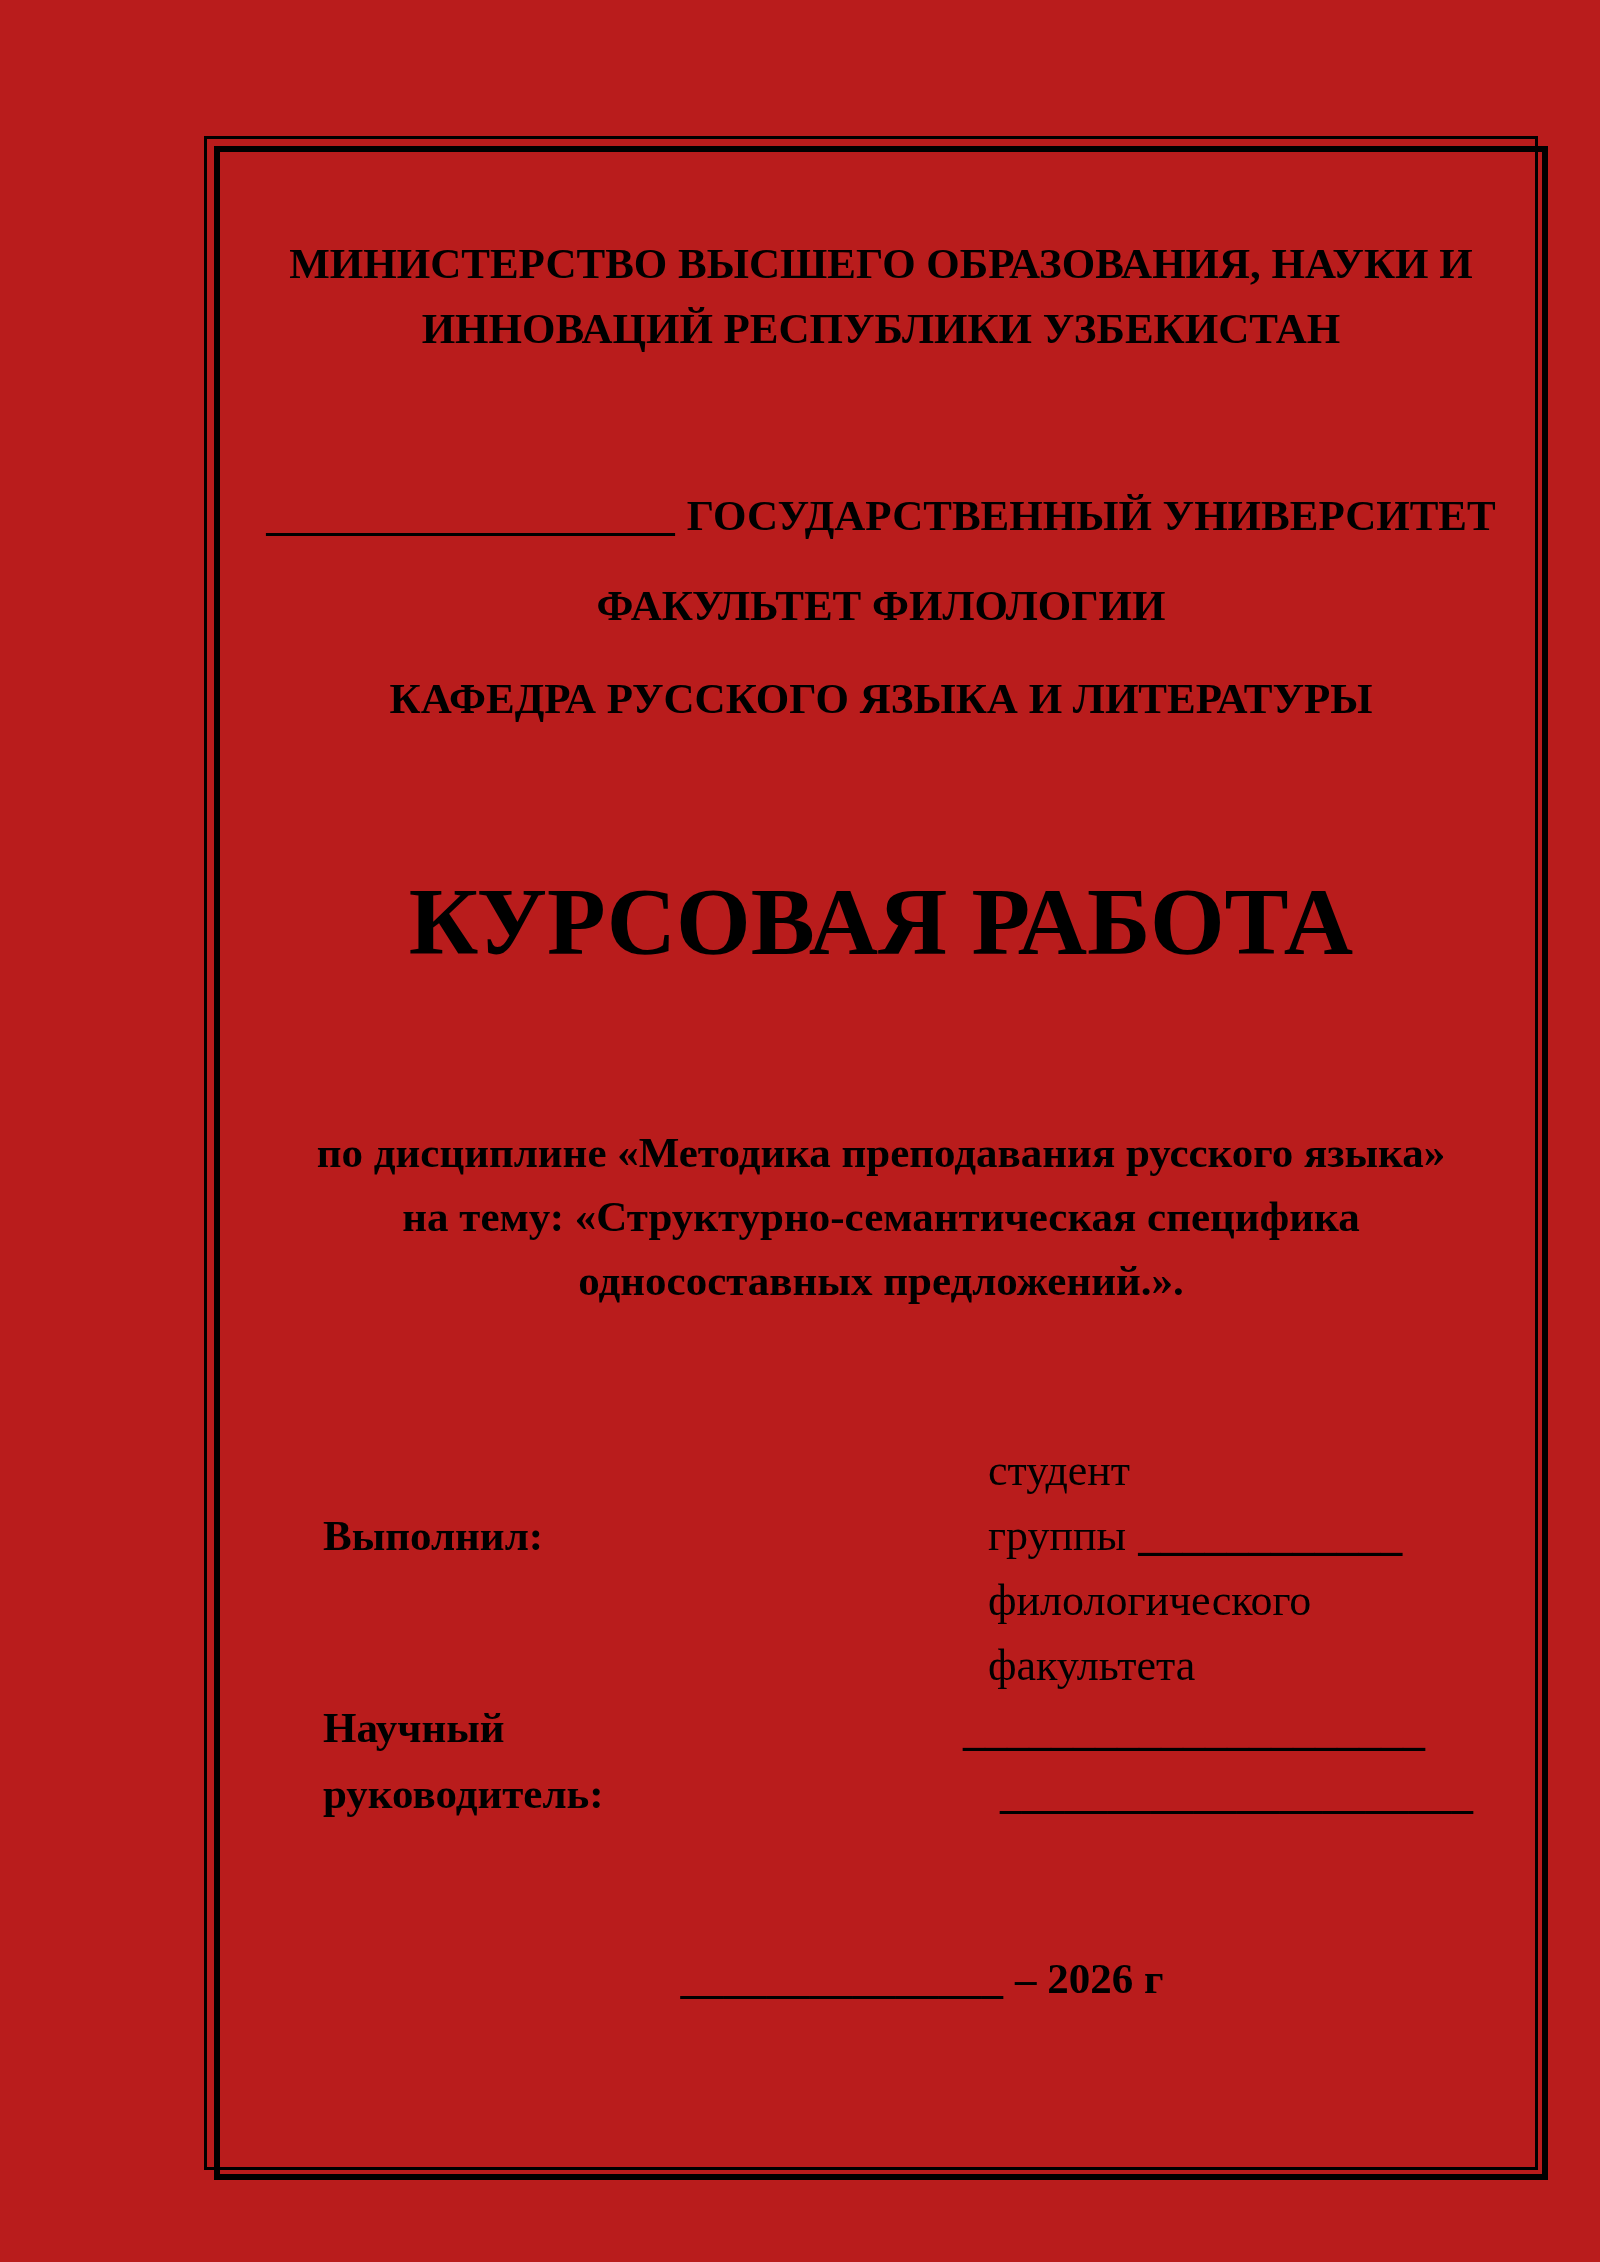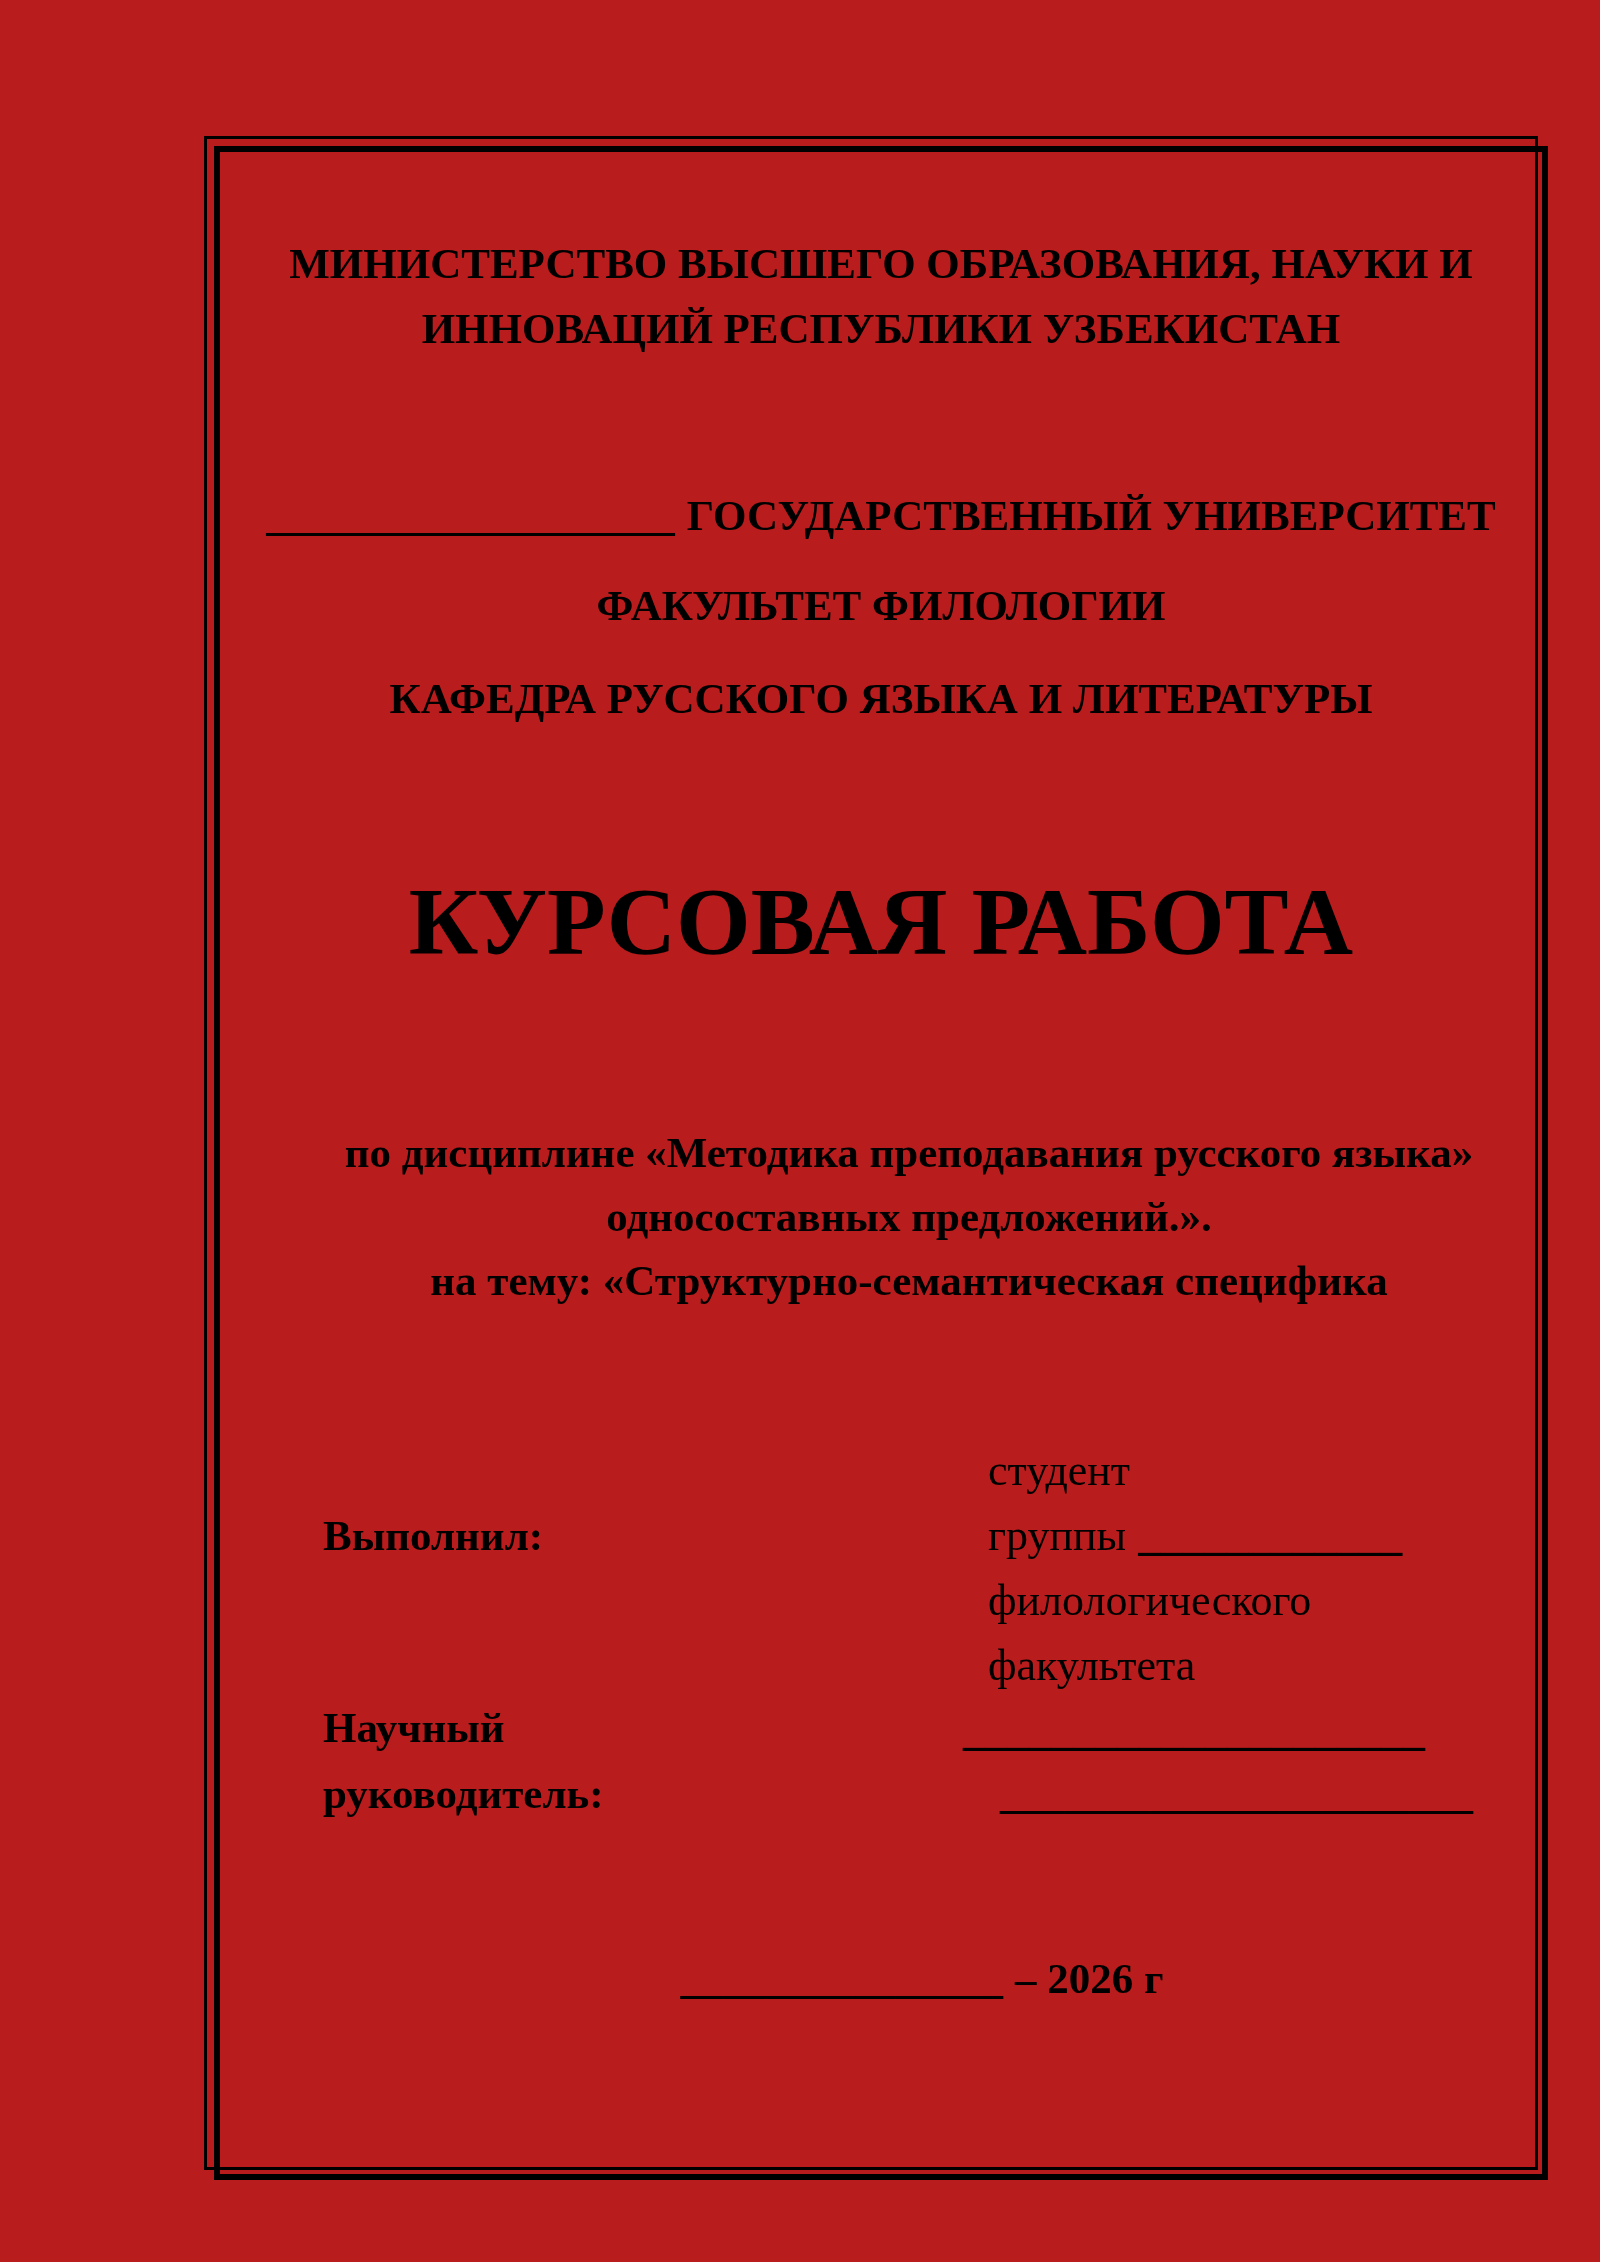--- a/index.html
+++ b/index.html
@@ -56,21 +56,20 @@
     top: 874px;
     font-size: 96px;
     line-height: 96px;
     font-weight: bold;
   }
   .discipline-block {
     top: 1121px;
     font-size: 43px;
     line-height: 64px;
     font-weight: bold;
-    padding-left: 28px;
   }
   .performed-label {
     left: 323px;
     top: 1514px;
   }
   .student-block {
     left: 963px;
     top: 1438px;
     width: 560px;
     font-size: 44px;
@@ -113,22 +112,22 @@
   </div>
 
   <div class="abs centered faculty-line t43 bold">ФАКУЛЬТЕТ ФИЛОЛОГИИ</div>
 
   <div class="abs centered main-title">КУРСОВАЯ РАБОТА</div>
 
   <div class="abs centered department-line t43 bold">КАФЕДРА РУССКОГО ЯЗЫКА И ЛИТЕРАТУРЫ</div>
 
   <div class="abs centered discipline-block">
     <div>по дисциплине «Методика преподавания русского языка»</div>
+    <div>на тему: «Структурно-семантическая специфика</div>
     <div>односоставных предложений.».</div>
-    <div>на тему: «Структурно-семантическая специфика</div>
   </div>
 
   <div class="abs performed-label t43 bold">Выполнил:</div>
 
   <div class="abs student-block">
     <div class="indent">
       <span>студент группы</span><span class="gap-left bold">____________</span>
     </div>
     <div class="indent">филологического факультета</div>
     <div class="bold">_____________________</div>

